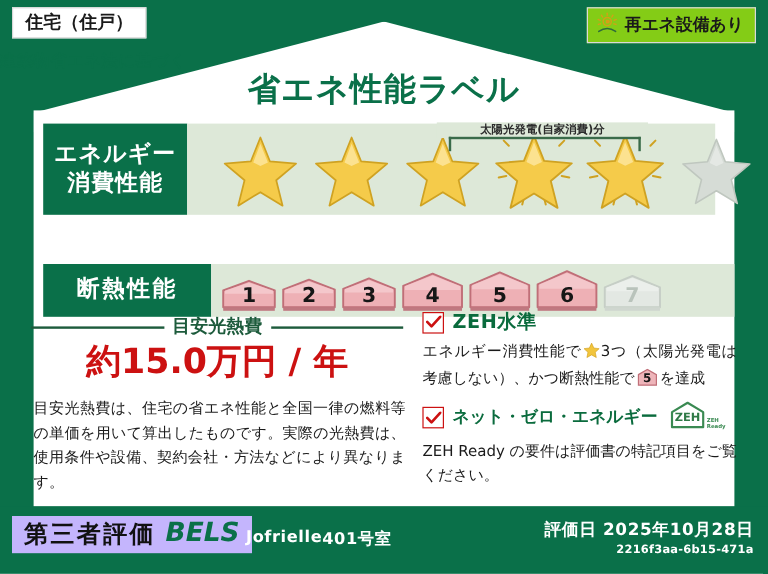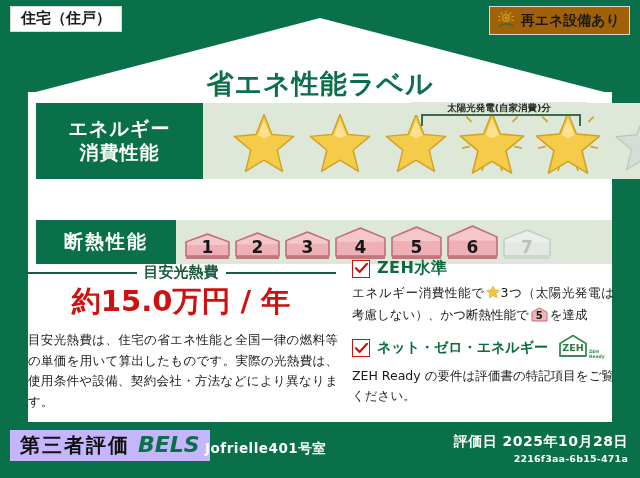--- a/index.html
+++ b/index.html
@@ -28,35 +28,35 @@
   .tag-housing{
     position:absolute;left:10px;top:6px;
     background:#ffffff;border:1px solid #d9d9d9;
     padding:4px 10px 5px 10px;
     font-size:15px;font-weight:bold;color:#1a1a1a;
     letter-spacing:0px;line-height:1;
     z-index:6;
   }
   .tag-renew{
     position:absolute;right:10px;top:6px;
-    background:#a16207;border:1px solid #d9d9d9;
+    background:#84cc16;border:1px solid #d9d9d9;
     padding:3px 9px 4px 6px;
     font-size:14px;font-weight:bold;color:#1a1a1a;
     display:flex;align-items:center;gap:5px;line-height:1;
     z-index:6;
   }
   .sun-icon{display:block;}
 
   .title-sub{
     position:absolute;left:0;top:42px;width:640px;text-align:left;
     font-size:13.5px;font-weight:bold;color:#0a7049;letter-spacing:0.5px;
     z-index:5;
   }
   .title-main{
-    position:absolute;left:0;top:66px;width:640px;text-align:center;
+    position:absolute;left:0;top:56px;width:640px;text-align:center;
     font-size:27px;font-weight:bold;color:#0a7049;letter-spacing:1px;
     z-index:5;
   }
 
   
   .body-white{
     position:absolute;left:28px;top:92px;width:584px;height:330px;
     background:#ffffff;z-index:2;
   }
 
@@ -68,21 +68,21 @@
   .perf-key{
     background:#0a7049;color:#ffffff;font-weight:bold;
     display:flex;flex-direction:column;align-items:center;justify-content:center;
     line-height:1.25;text-align:center;
   }
   .perf-val{
     background:#dde8d8;display:flex;align-items:center;padding-left:12px;
   }
 
   #row-energy{top:103px;}
-  #row-energy .perf-key{width:167px;height:76px;font-size:19px;letter-spacing:1px;}
+  #row-energy .perf-key{width:120px;height:76px;font-size:19px;letter-spacing:1px;}
   #row-energy .perf-val{width:428px;height:76px;position:relative;}
 
   #row-insul{top:220px;border-radius:22px;}
   #row-insul .perf-key{width:140px;height:44px;font-size:19px;letter-spacing:2px;}
   #row-insul .perf-val{width:428px;height:44px;position:relative;padding-left:8px;}
 
   
   .stars{display:flex;align-items:center;gap:2px;padding-left:12px;}
   .star-wrap{position:relative;width:74px;height:70px;display:flex;align-items:center;justify-content:center;}
 

